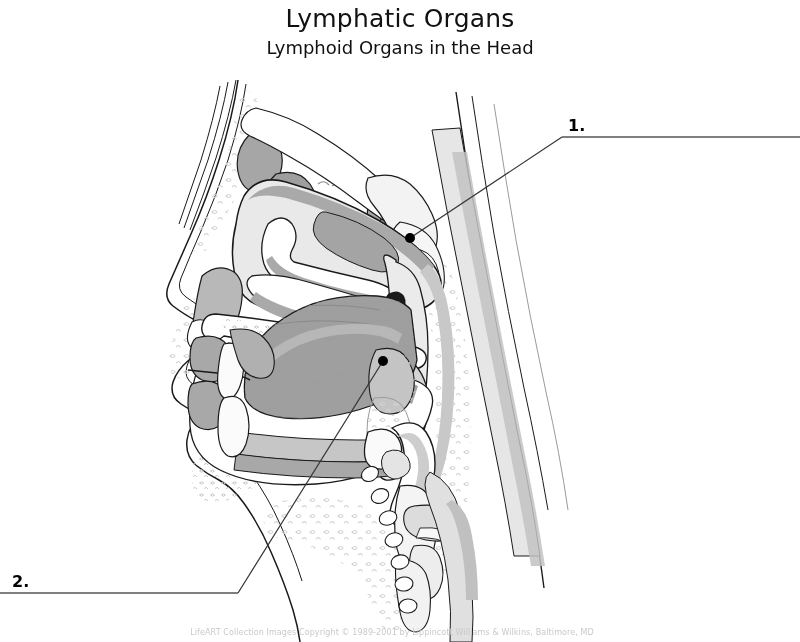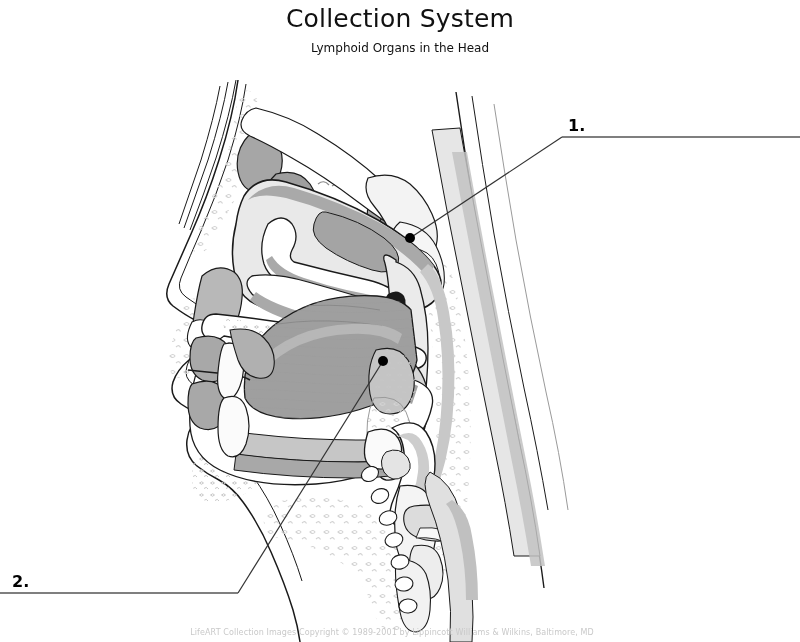--- a/index.html
+++ b/index.html
@@ -36,21 +36,21 @@
     padding-top: 4px;
     font-size: 25px;
     font-weight: 400;
     letter-spacing: 0.2px;
     line-height: 30px;
     color: #111111;
   }
   .subtitle {
     margin: 0;
     padding-top: 3px;
-    font-size: 12px;
+    font-size: 18px;
     font-weight: 400;
     line-height: 22px;
     color: #111111;
   }
 
   
   .figure-wrap {
     position: absolute;
     top: 0;
     left: 0;
@@ -88,21 +88,21 @@
     letter-spacing: 0.1px;
     white-space: nowrap;
   }
 </style>
 </head>
 <body>
 
 <div id="page">
 
   <div class="header">
-    <h1 class="title">Collection System</h1>
+    <h1 class="title">Lymphatic Organs</h1>
     <h2 class="subtitle">Lymphoid Organs in the Head</h2>
   </div>
 
   <div class="figure-wrap">
     <svg viewBox="0 0 800 642" xmlns="http://www.w3.org/2000/svg">
       <defs>
 
         <pattern id="stipple" width="14" height="16" patternUnits="userSpaceOnUse">
           <path d="M2 4 q3 -3 5 0 q-2 3 -5 0 Z" fill="none" stroke="#d2d2d2" stroke-width="1.1"></path>
           <path d="M8 11 q3 -3 4.5 0.5" fill="none" stroke="#d2d2d2" stroke-width="1.1"></path>

